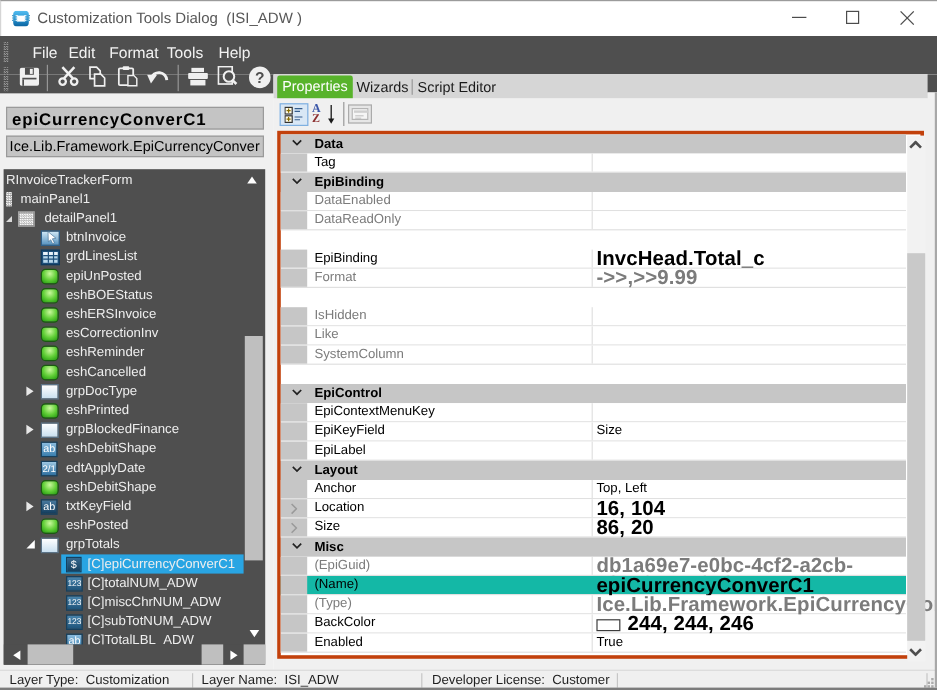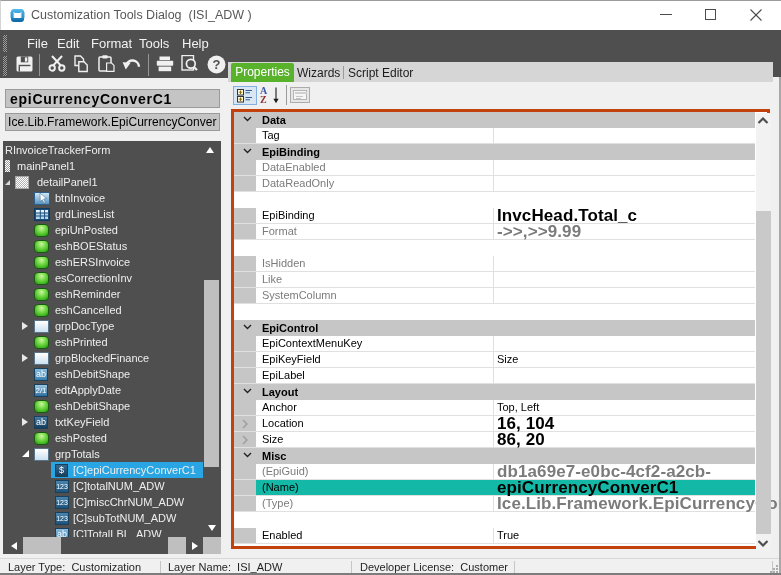--- a/index.html
+++ b/index.html
@@ -389,20 +389,26 @@
         <div class="gut"></div>
         <div class="pname">(Name)</div>
         <div class="pval bold">epiCurrencyConverC1</div>
       </div>
   <div class="prow" style="top:384px">
         <div class="gut"></div>
         <div class="pname gray">(Type)</div>
         <div class="vline"></div>
         <div class="pval bold gray">Ice.Lib.Framework.EpiCurrencyConver</div>
       </div>
+  <div class="prow" style="top:400px">
+        <div class="gut"></div>
+        <div class="pname">BackColor</div>
+        <div class="vline"></div>
+        <div class="pval"><span style="display:inline-block;width:20px;height:10px;background:#fff;border:1px solid #3c3c3c;vertical-align:-1px"></span><span class="bold" style="padding-left:6px">244, 244, 246</span></div>
+      </div>
   <div class="prow" style="top:416px">
         <div class="gut"></div>
         <div class="pname">Enabled</div>
         <div class="vline"></div>
         <div class="pval">True</div>
       </div>
   <div id="gsb">
    <svg class="abs" style="left:1px;top:4px" width="12" height="8" viewBox="0 0 12 8">
           <polyline points="1.5,6 6,1.5 10.5,6" fill="none" stroke="#4e4e4e" stroke-width="2.2"></polyline>
         </svg>

